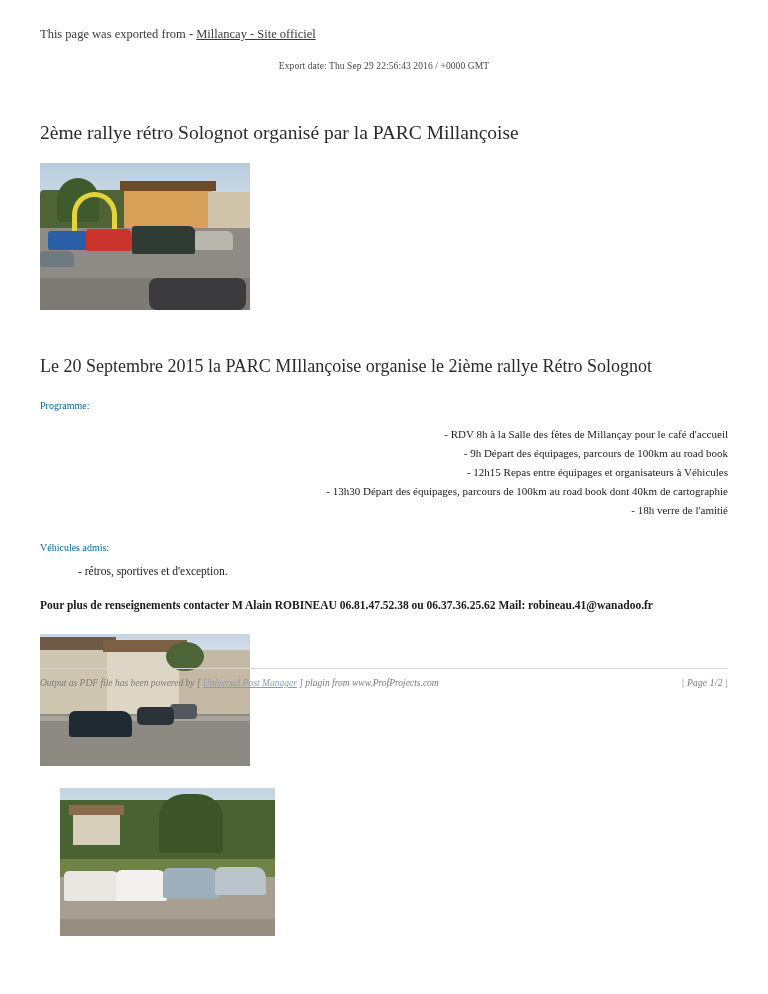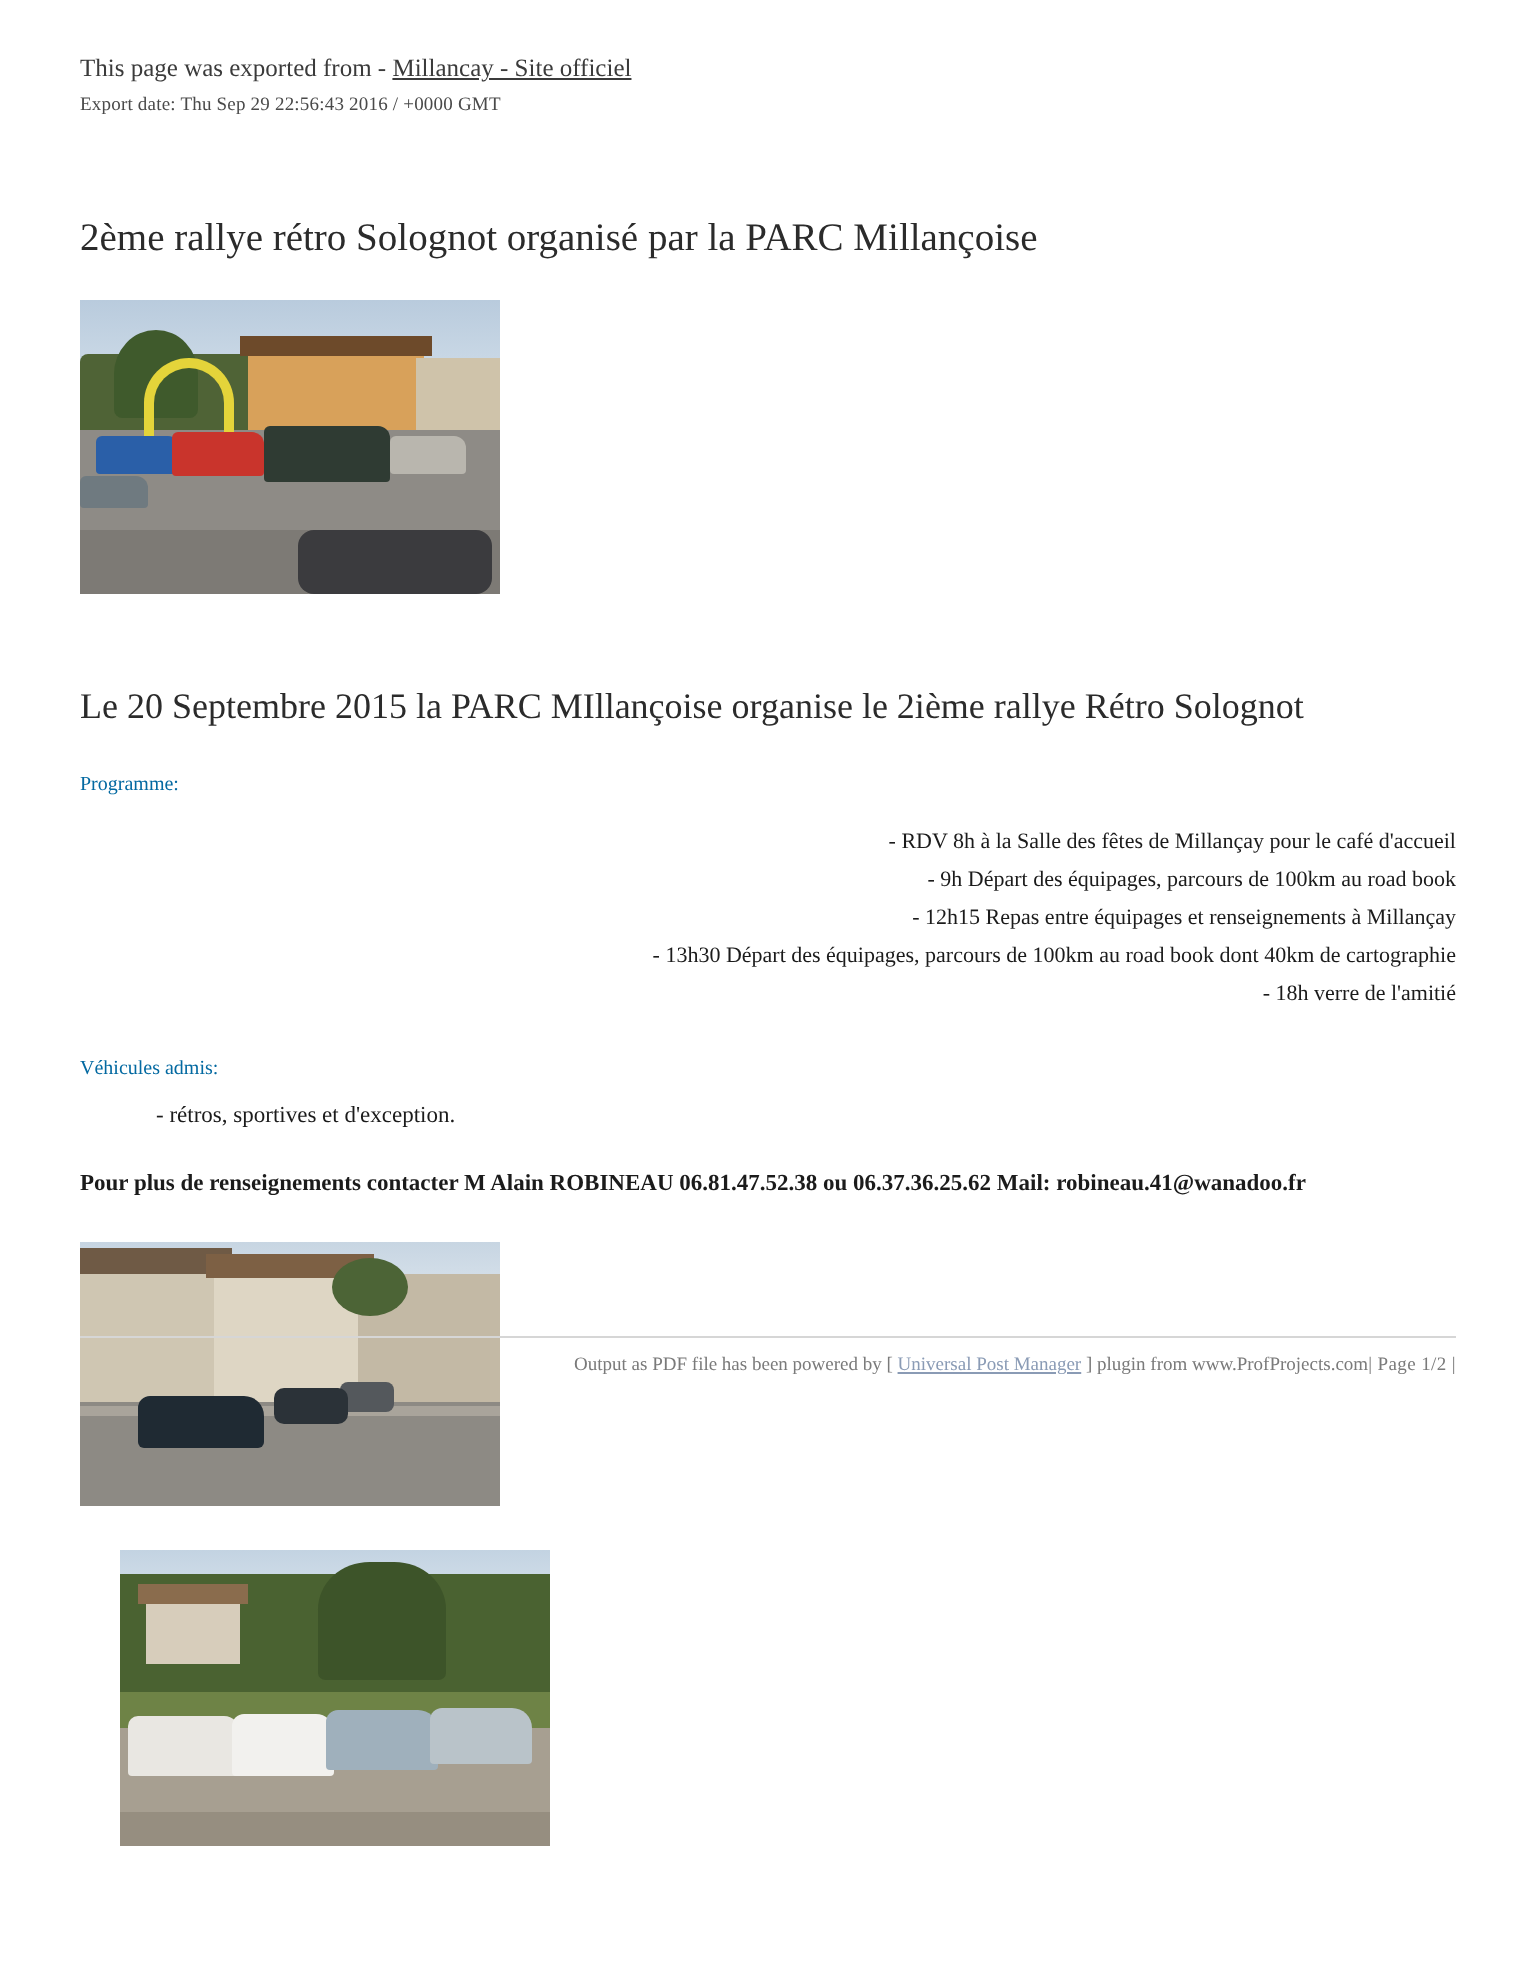--- a/index.html
+++ b/index.html
@@ -29,22 +29,23 @@
     color: #3b3b3b;
     line-height: 1.35;
   }
   .export-header a {
     color: #3b3b3b;
     text-decoration: underline;
   }
   .export-date {
     font-size: 9.5px;
     color: #4a4a4a;
-    margin-top: 4px;
+    margin-top: 17px;
     letter-spacing: 0.1px;
+    text-align: center;
   }
 
   
   .post-title {
     font-size: 19.5px;
     font-weight: normal;
     color: #2b2b2b;
     margin: 48px 0 0 0;
     line-height: 1.25;
   }
@@ -191,23 +192,24 @@
 
   
   .footer {
     position: absolute;
     left: 40px;
     right: 40px;
     bottom: 22px;
     border-top: 1px solid #d6d6d6;
     padding-top: 9px;
     display: flex;
-    justify-content: flex-end;
+    justify-content: space-between;
     align-items: center;
     font-size: 9.5px;
+    font-style: italic;
     color: #7a7a7a;
   }
   .footer a { color: #8a9bb5; text-decoration: underline; }
   .footer .right { letter-spacing: 0.2px; }
 </style>
 </head>
 <body>
 
 <div class="page">
 
@@ -235,21 +237,21 @@
     <div class="car p1-carF"></div>
     <div class="car p1-carE"></div>
   </div>
 
   <h2 class="section-heading">Le 20 Septembre 2015 la PARC MIllançoise organise le 2ième rallye Rétro Solognot</h2>
 
   <p class="para">Programme:</p>
   <ul class="list">
     <li>- RDV 8h à la Salle des fêtes de Millançay pour le café d'accueil</li>
     <li>- 9h Départ des équipages, parcours de 100km au road book</li>
-    <li>- 12h15 Repas entre équipages et renseignements à Millançay</li>
+    <li>- 12h15 Repas entre équipages et organisateurs à Véhicules</li>
     <li>- 13h30 Départ des équipages, parcours de 100km au road book  dont 40km de cartographie</li>
     <li>- 18h verre de l'amitié</li>
   </ul>
 
   <p class="para">Véhicules admis:</p>
   <p class="para-small">- rétros, sportives et d'exception.</p>
 
   <div class="contact">
     <div class="line2">Pour plus de renseignements contacter M Alain ROBINEAU 06.81.47.52.38 ou 06.37.36.25.62 Mail: robineau.41@wanadoo.fr</div>
   </div>

